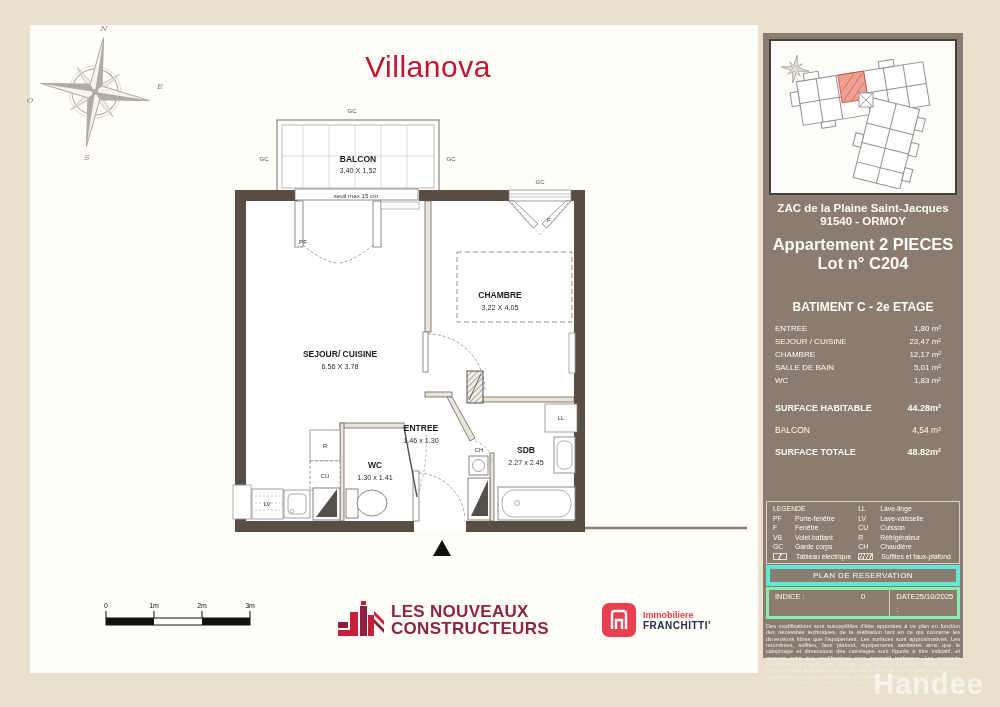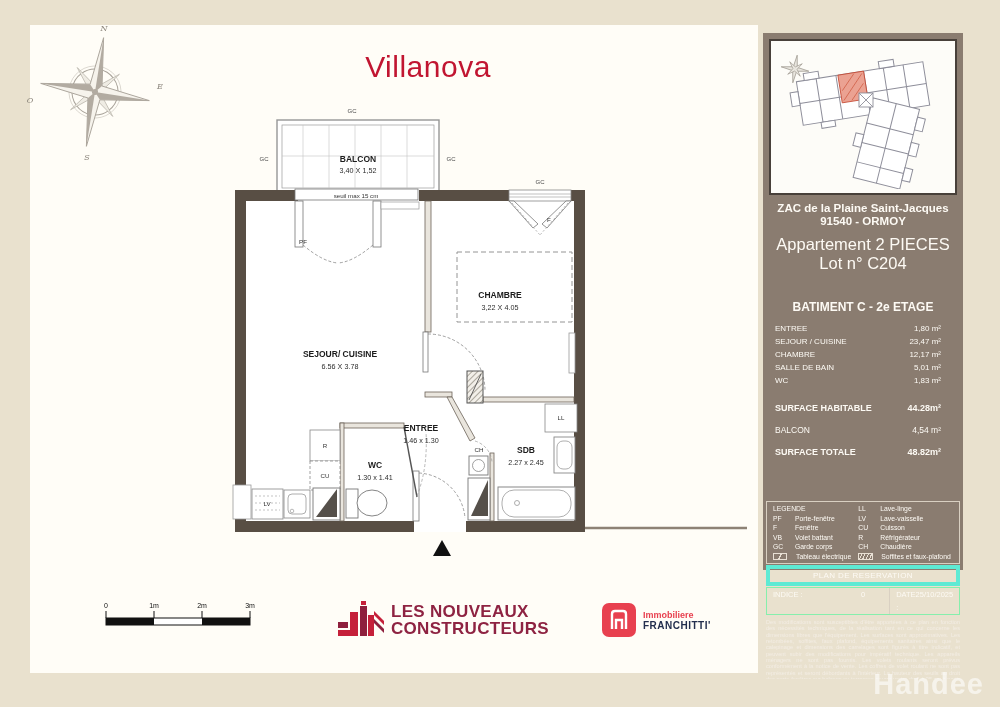--- a/index.html
+++ b/index.html
@@ -10,35 +10,35 @@
   .dm{font:7.2px "Liberation Sans",sans-serif;fill:#2c2c2c;}
   .tn{font:6.2px "Liberation Sans",sans-serif;fill:#333;}
   .gc{font:6px "Liberation Sans",sans-serif;fill:#4a4a4a;}
   .cmp{font:italic 8px "DejaVu Serif",serif;fill:#8a847b;}
   .scl{font:7px "Liberation Sans",sans-serif;fill:#111;}
   
   #titleblock{position:absolute;left:318px;top:50px;width:220px;text-align:center;z-index:2;}
   #titleblock .t1{font-size:30px;color:#c11531;letter-spacing:.5px;}
   #titleblock .t2{font-size:17px;font-weight:bold;color:#4e1d37;letter-spacing:1px;margin-top:1px;}
   
-  #sidebar{position:absolute;left:763px;top:33px;width:200px;height:537px;background:#8a7c70;z-index:2;color:#fdfaf4;box-sizing:border-box;}
+  #sidebar{position:absolute;left:763px;top:33px;width:200px;height:625px;background:#8a7c70;z-index:2;color:#fdfaf4;box-sizing:border-box;}
   #thumbbox{margin:6px;height:152px;background:#fdfcf8;border:2px solid #48403a;}
   .addr{font-weight:bold;font-size:11.5px;text-align:center;line-height:13px;}
-  .apt{font-size:16.5px;text-align:center;line-height:19px;font-weight:400;}
+  .apt{font-size:16.5px;text-align:center;line-height:19px;font-weight:700;}
   .bat{font-size:12px;font-weight:bold;text-align:center;}
   .tds{font-size:14.5px;font-weight:bold;text-align:center;letter-spacing:.3px;}
   .srow{display:flex;justify-content:space-between;padding:0 22px 0 12px;font-size:8px;line-height:13px;}
   .brow{display:flex;justify-content:space-between;padding:0 22px 0 12px;font-size:9px;}
   .bold{font-weight:bold;}
   #legendbox{margin:44px 3px 0 3px;border:1px solid #d9d0c2;display:grid;grid-template-columns:1fr 1.18fr;font-size:6.8px;line-height:9.5px;padding:2px 0 2px 6px;}
   .lg-abbr{display:inline-block;width:22px;}
   .sym-te{display:inline-block;width:12px;height:5px;border:1px solid #e8e0d4;background:linear-gradient(115deg,transparent 44%,#e8e0d4 46%,#e8e0d4 54%,transparent 56%);margin-right:9px;vertical-align:middle;}
   .sym-sf{display:inline-block;width:13px;height:5px;border:1px solid #e8e0d4;background:repeating-linear-gradient(115deg,transparent 0 2px,#e8e0d4 2px 3px);margin-right:8px;vertical-align:middle;}
   #resrow{margin:1px 3px 0 3px;border:4px solid #5eead4;text-align:center;font-size:8px;letter-spacing:.4px;line-height:13px;}
-  #indrow{margin:1px 3px 0 3px;border:1px solid #86efac;display:flex;font-size:7.5px;line-height:13px;}
+  #indrow{margin:1px 3px 0 3px;border:3px solid #86efac;display:flex;font-size:7.5px;line-height:13px;}
   #indrow .c1{flex:0 0 48%;display:flex;justify-content:space-between;padding:0 24px 0 6px;border-right:1px solid #d9d0c2;}
   #indrow .c2{flex:1;display:flex;justify-content:space-between;padding:0 6px;}
   #disc{margin:4px 3px 0 3px;height:60px;overflow:hidden;font-size:5.6px;line-height:1.13;text-align:justify;color:#f3ede4;}
   
   #lnclogo{position:absolute;left:338px;top:601px;display:flex;align-items:center;z-index:2;}
   #lnclogo .txt{margin-left:7px;font-size:17px;font-weight:800;color:#8e2342;line-height:17px;letter-spacing:.3px;}
   #frlogo{position:absolute;left:563px;top:603px;display:flex;align-items:center;z-index:2;padding-left:39px;}
   #frlogo .col{margin-left:7px;}
   #frlogo .f1{font-size:9px;color:#e8404f;font-weight:bold;}
   #frlogo .f2{font-size:10px;font-weight:800;color:#232e4d;letter-spacing:.5px;}

